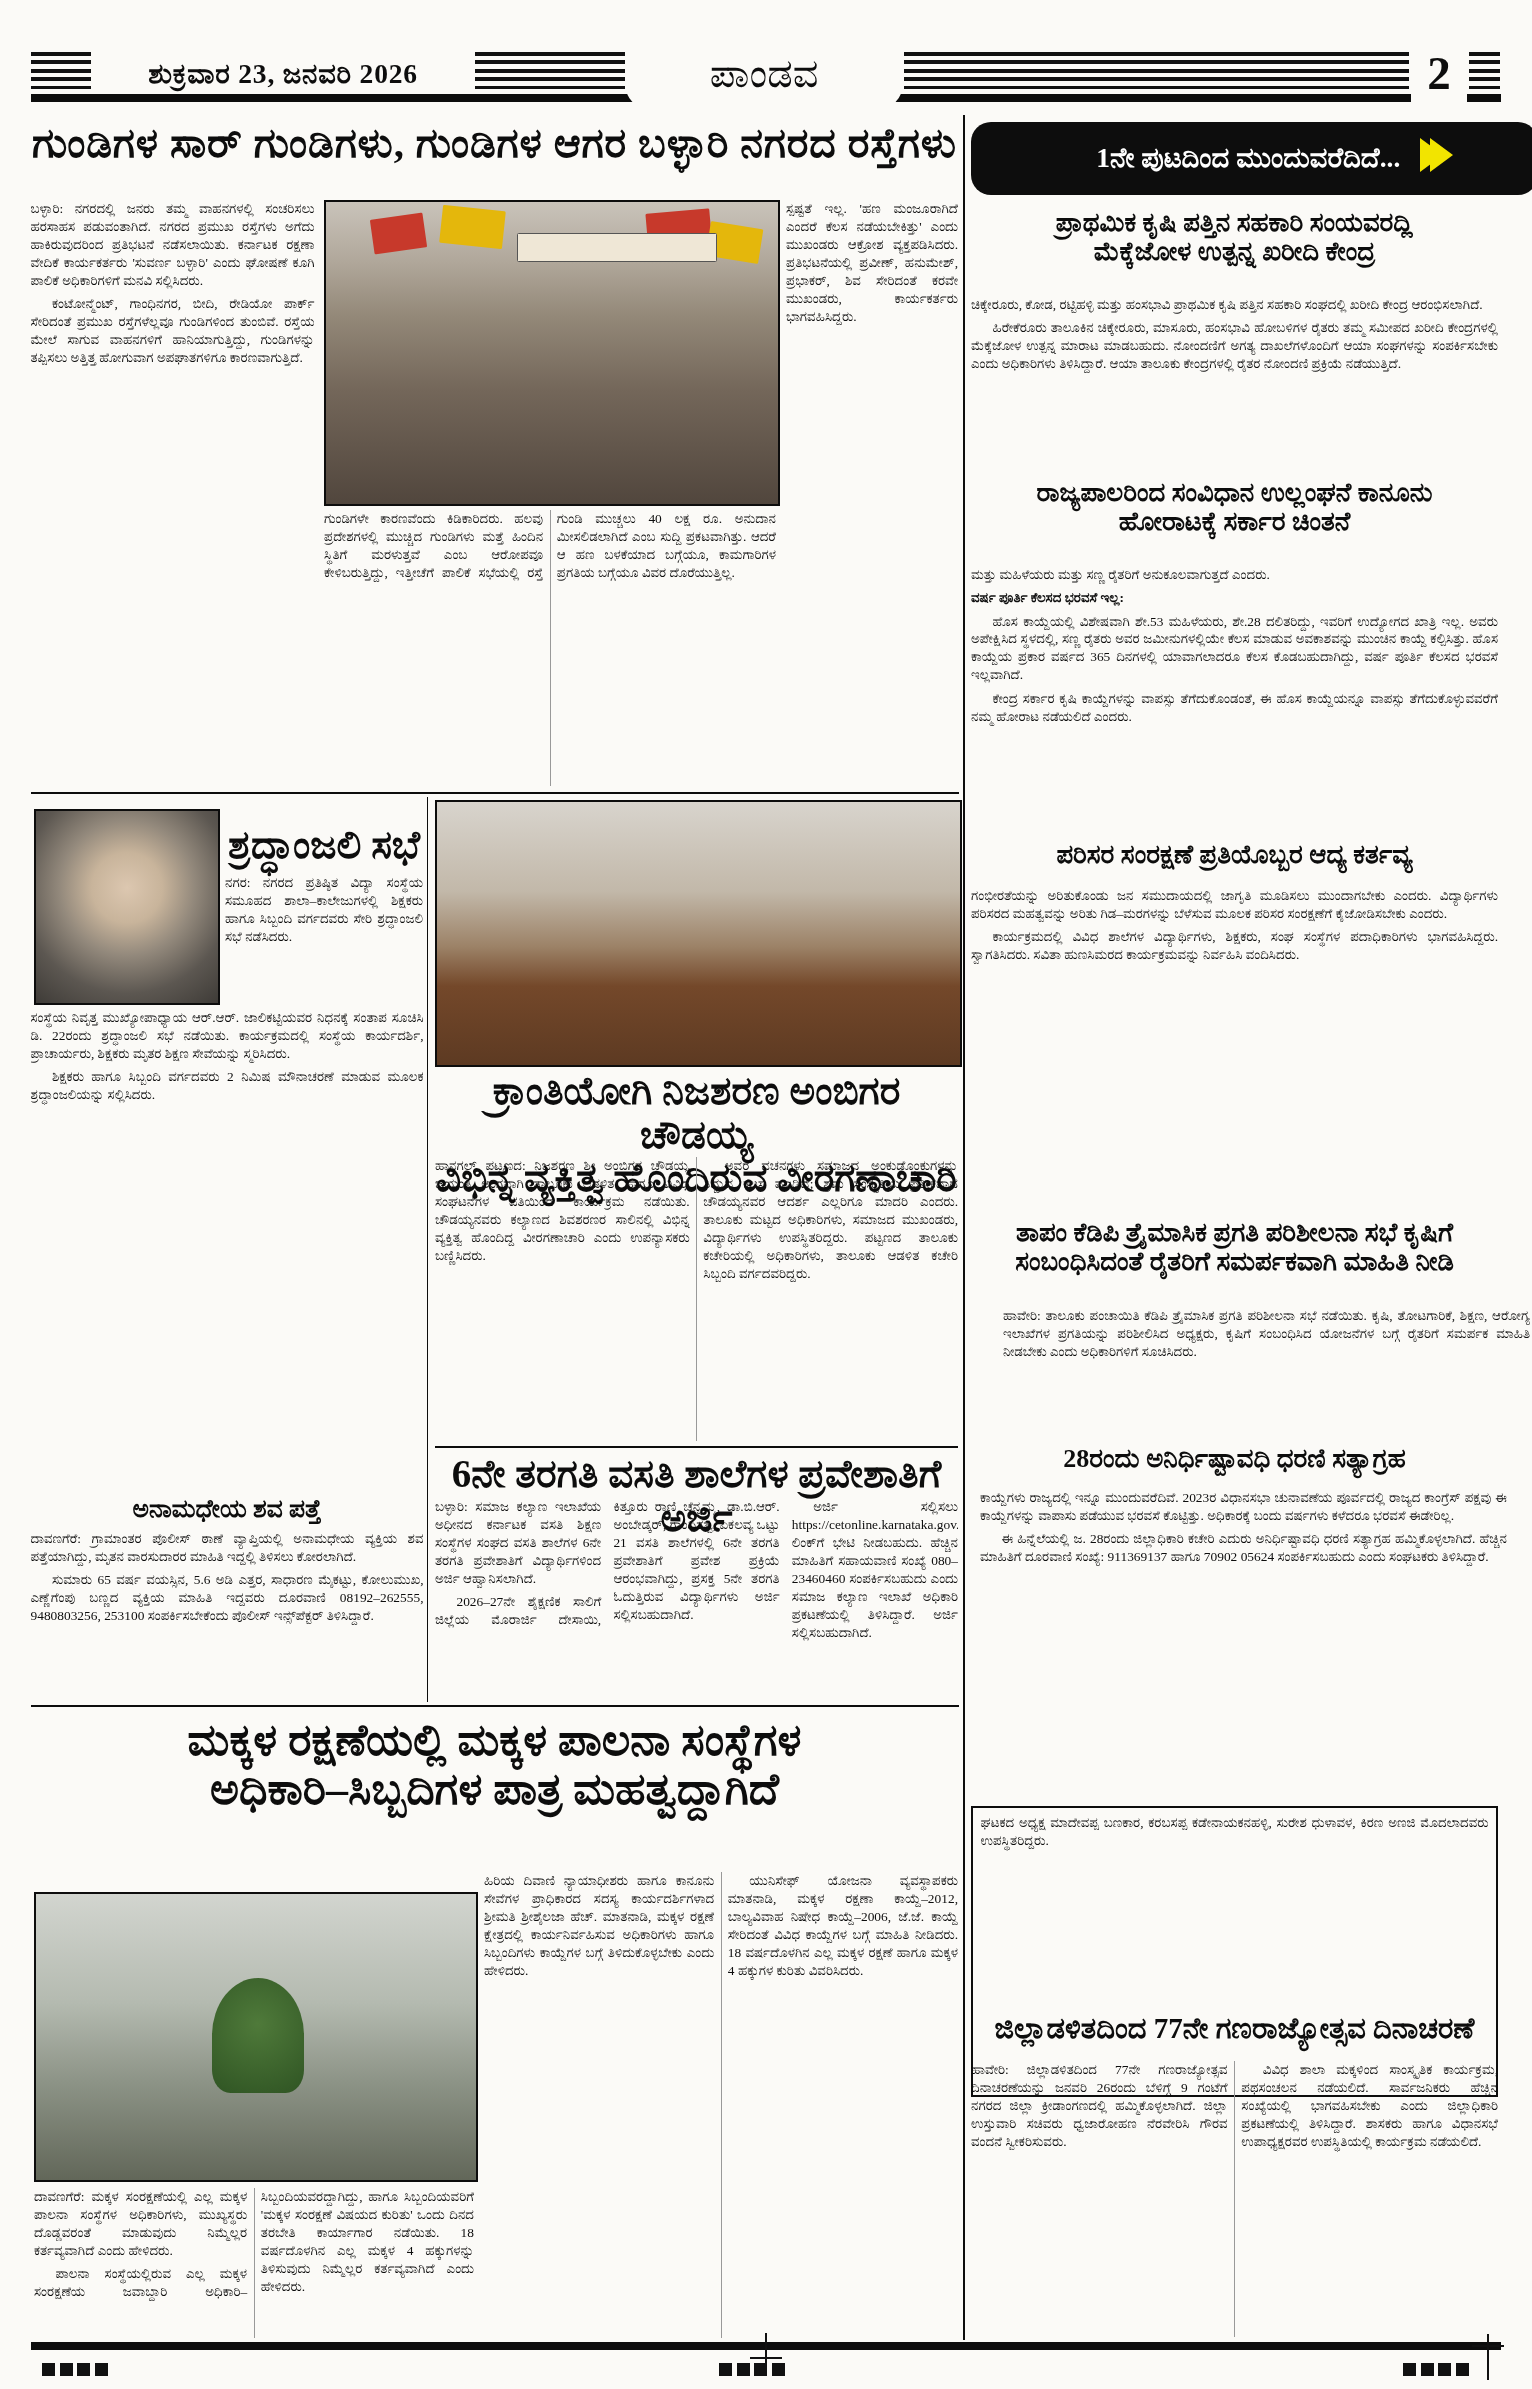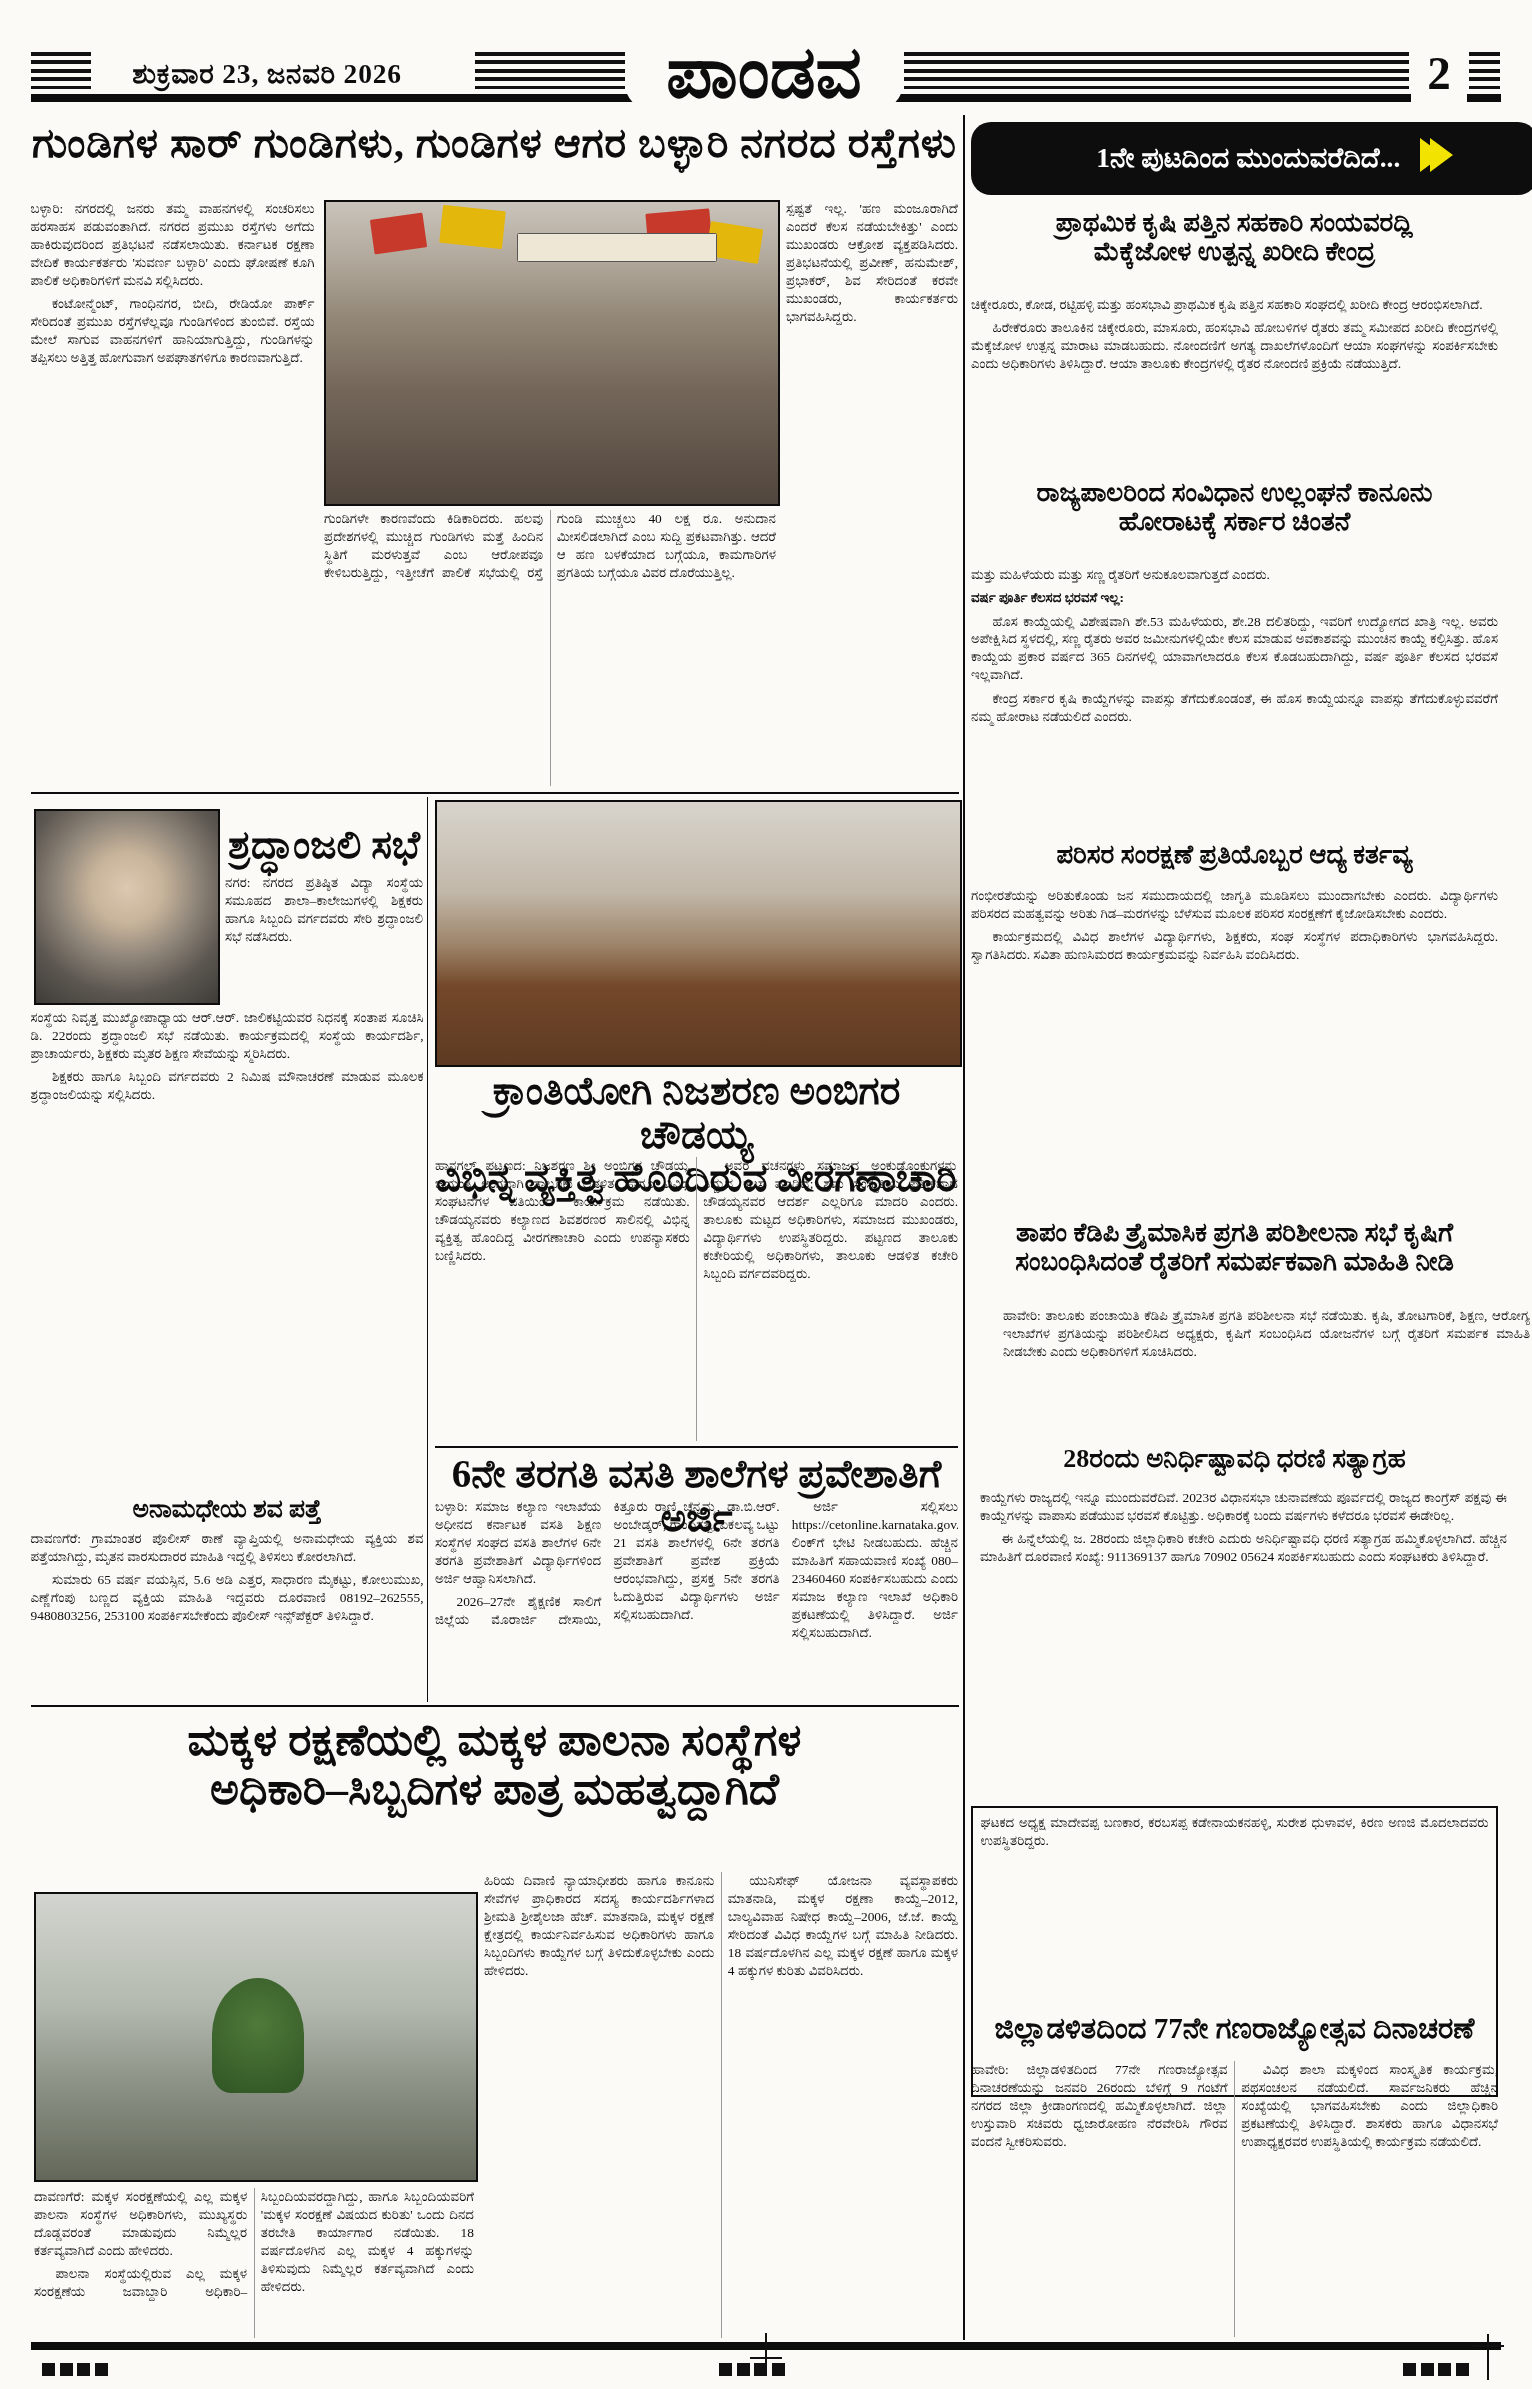--- a/index.html
+++ b/index.html
@@ -4,21 +4,21 @@
 <style>
   html,body{margin:0;padding:0;background:#e9e7e2;}
   .sheet{
     position:relative;width:1533px;height:2389px;background:#fbfaf7;color:#0d0d0d;
     font-family:"Liberation Serif", serif;overflow:hidden;
   }
   .abs{position:absolute;}
   
   .stripes{background:repeating-linear-gradient(180deg,#111 0 3.8px,#fbfaf7 3.8px 8.4px);}
   .date-box{font-weight:bold;font-size:27.5px;display:flex;align-items:center;justify-content:center;letter-spacing:0.8px;}
-  .masthead{font-weight:bold;font-size:72px;display:flex;align-items:center;justify-content:center;background:#fbfaf7;z-index:3;border-radius:0 0 20px 20px;}
+  .masthead{font-weight:normal;font-size:40px;display:flex;align-items:center;justify-content:center;background:#fbfaf7;z-index:3;border-radius:0 0 20px 20px;}
   .pagenum{font-weight:bold;font-size:47px;display:flex;align-items:center;justify-content:center;background:#fbfaf7;z-index:3;}
   .rule-thick{background:#0d0d0d;}
   .rule-thin{background:#0d0d0d;}
   
   .hl{font-weight:bold;text-align:center;line-height:1.12;}
   .hl-xxl{font-size:41px;letter-spacing:0.8px;}
   .hl-lg{font-size:39px;}
   .hl-md{font-size:26px;}
   .hl-sm{font-size:25px;}
   
@@ -46,21 +46,21 @@
   .regsq{width:13px;height:13px;background:#111;display:inline-block;margin-right:4.6px;}
   .cropline-v{position:absolute;width:1.5px;background:#111;}
   .cropline-h{position:absolute;height:1.5px;background:#111;}
 </style>
 </head>
 <body>
 
 <div class="sheet">
 
   <div class="abs stripes" style="left:30.5px;top:52px;width:60px;height:44px;"></div>
-  <div class="abs date-box" style="left:76px;top:52px;width:382px;height:44px;">ಶುಕ್ರವಾರ 23, ಜನವರಿ 2026</div>
+  <div class="abs date-box" style="left:92px;top:52px;width:382px;height:44px;">ಶುಕ್ರವಾರ 23, ಜನವರಿ 2026</div>
   <div class="abs stripes" style="left:475px;top:52px;width:150px;height:44px;"></div>
   <div class="abs masthead" style="left:626px;top:40px;width:276px;height:67px;">ಪಾಂಡವ</div>
   <div class="abs stripes" style="left:904px;top:52px;width:505px;height:44px;"></div>
   <div class="abs pagenum" style="left:1411px;top:43px;width:56px;height:60px;">2</div>
   <div class="abs stripes" style="left:1469px;top:52px;width:31px;height:44px;"></div>
   <div class="abs rule-thick" style="left:30.5px;top:94px;width:1470px;height:8.4px;"></div>
 
   <div class="abs vrule" style="left:963px;top:115px;width:1.5px;height:2225px;"></div>
 
   <div class="abs hl hl-xxl" style="left:30.5px;top:121px;width:928px;height:70px;">ಗುಂಡಿಗಳ ಸಾರ್ ಗುಂಡಿಗಳು, ಗುಂಡಿಗಳ ಆಗರ ಬಳ್ಳಾರಿ ನಗರದ ರಸ್ತೆಗಳು</div>

